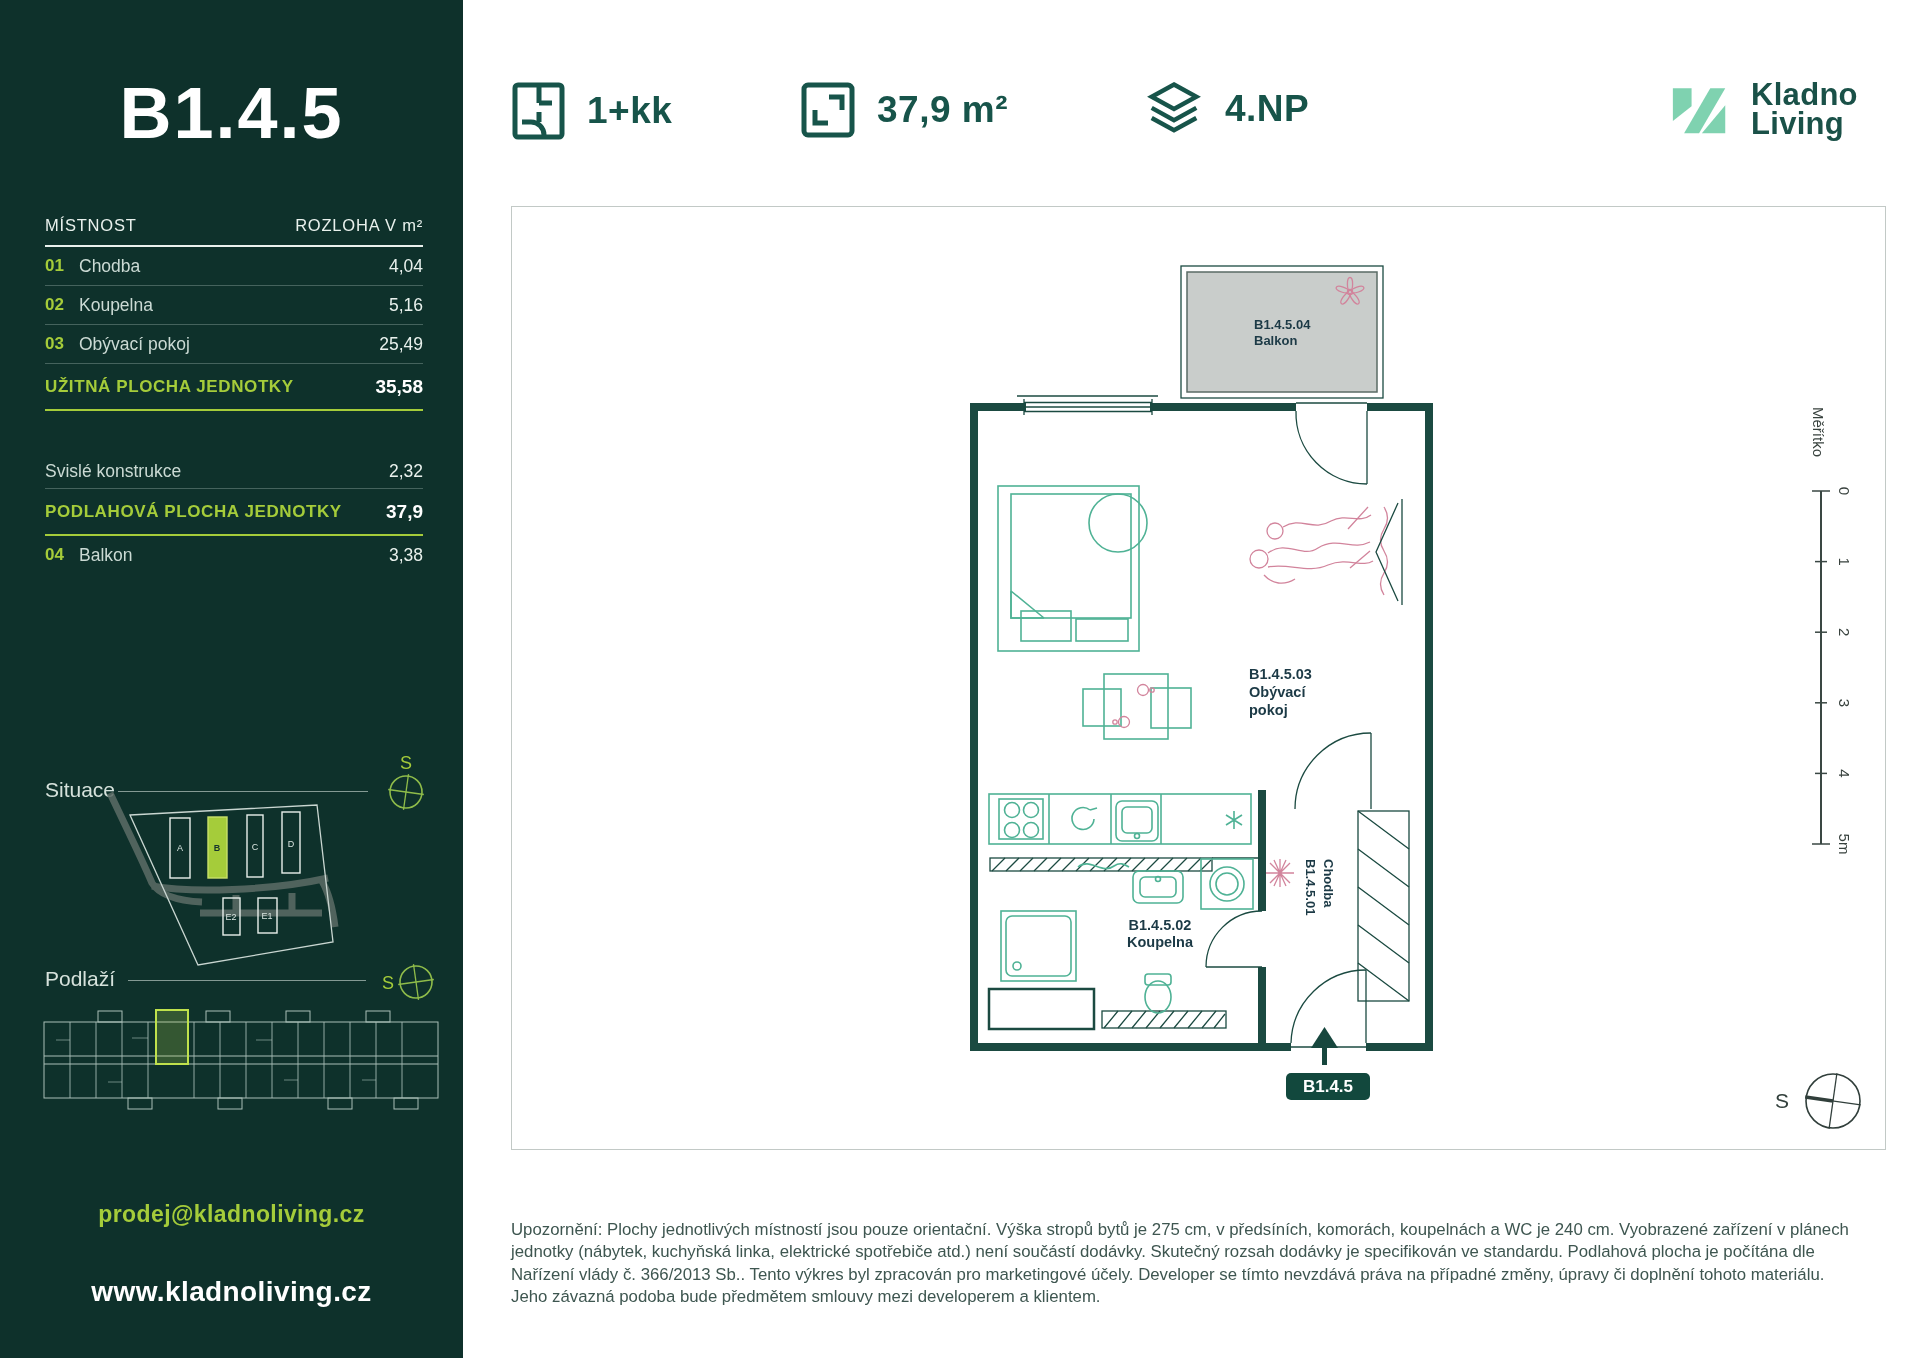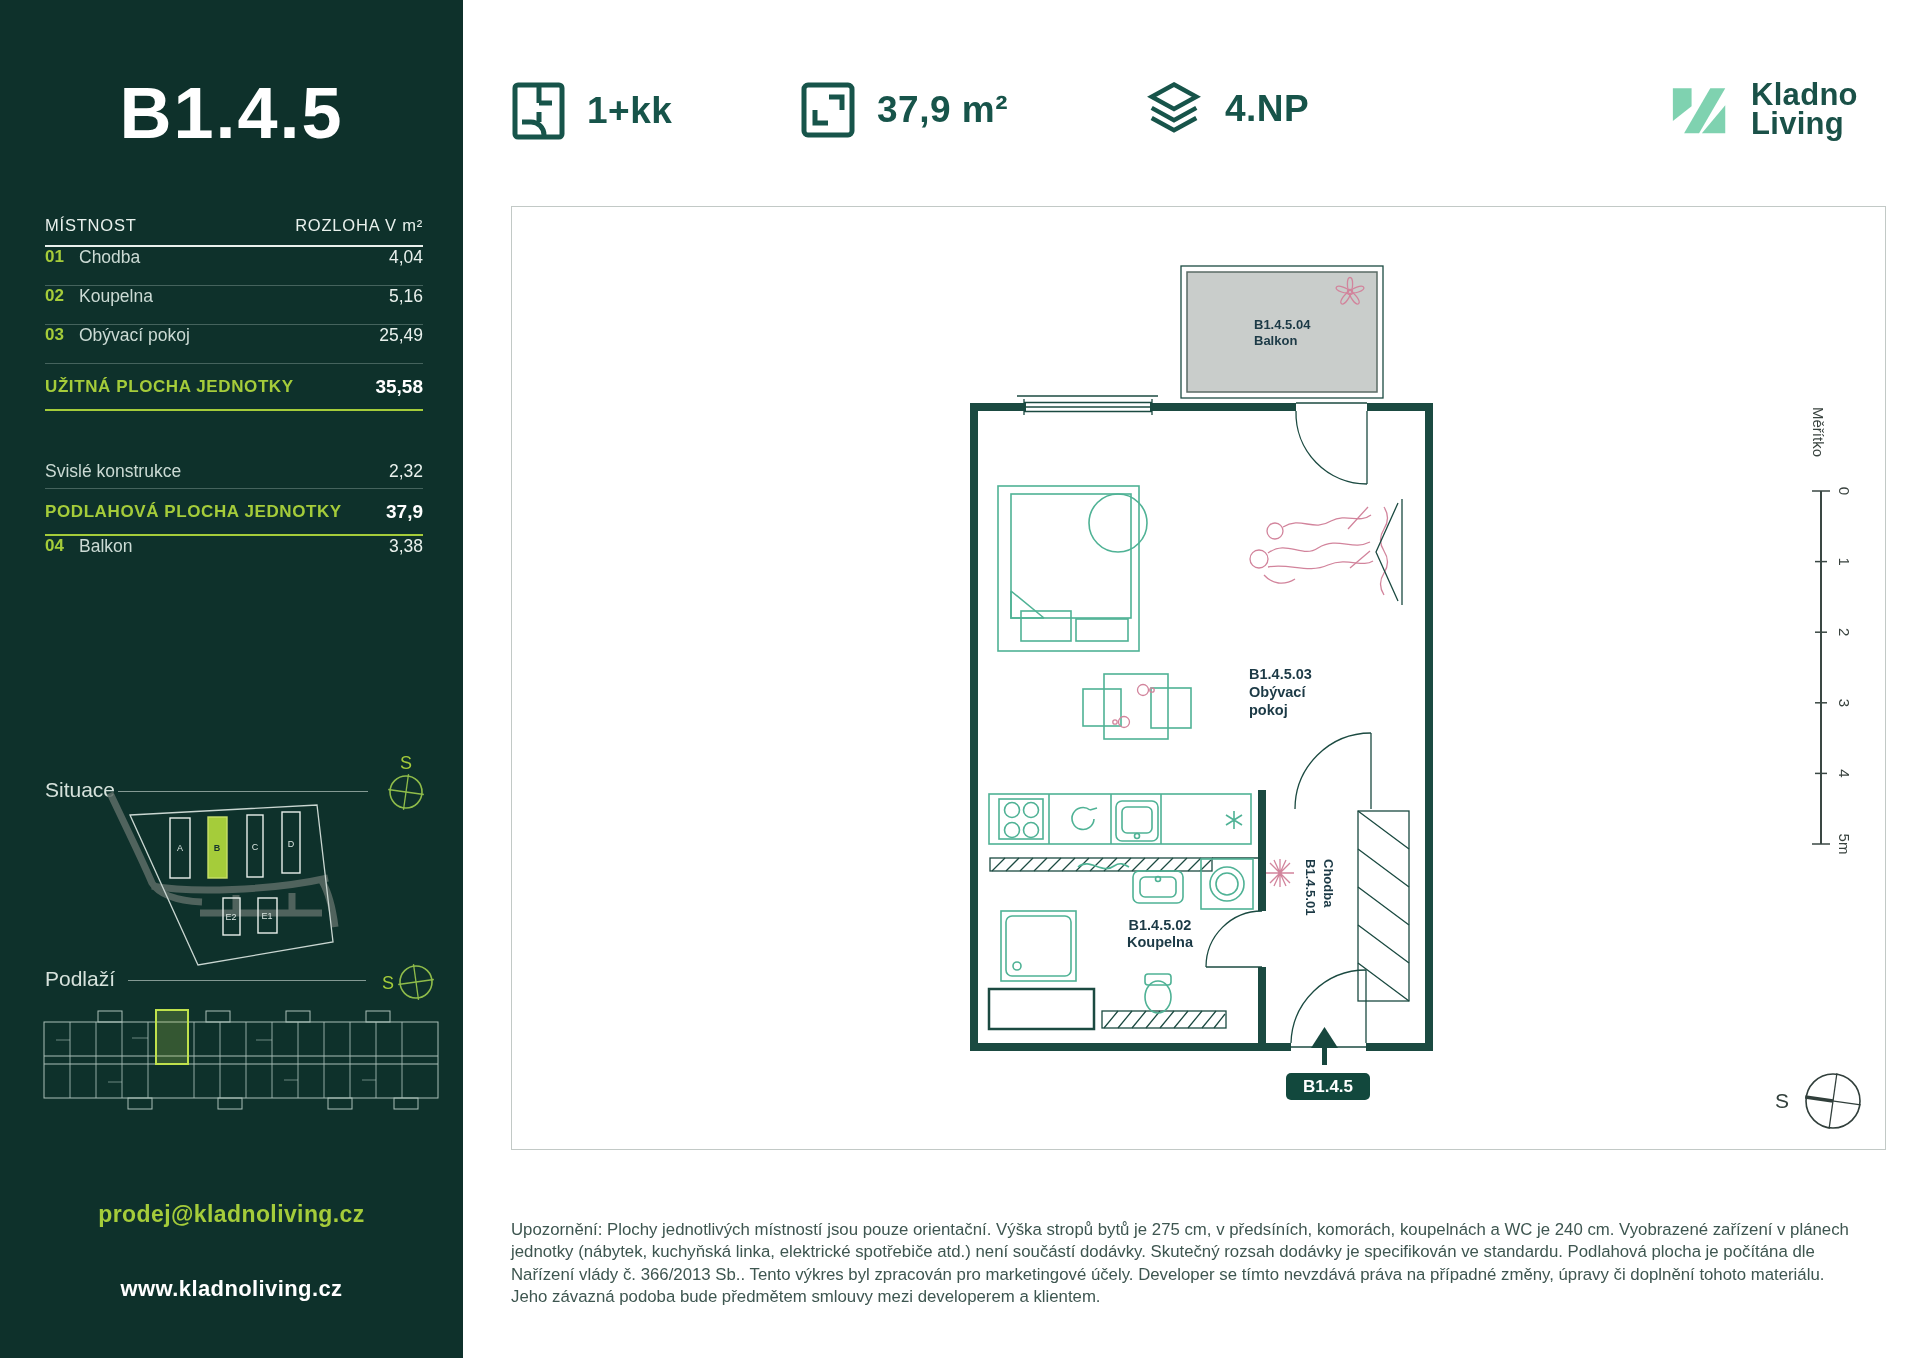--- a/index.html
+++ b/index.html
@@ -6,39 +6,39 @@
   body{font-family:"Liberation Sans", sans-serif; -webkit-font-smoothing:antialiased;}
   #page{position:relative;width:1920px;height:1358px;background:#f0abfc;overflow:hidden;}
 
   
   .sidebar{position:absolute;left:0;top:0;width:463px;height:1358px;background:#0E312B;color:#DCE8E2;}
   .unit-title{position:absolute;top:72px;left:0;width:463px;text-align:center;
     font-size:72px;font-weight:700;color:#FFFFFF;letter-spacing:2px;}
   .s-table{position:absolute;left:45px;top:216px;width:378px;}
   .s-head{display:flex;justify-content:space-between;align-items:flex-end;
     font-size:16.5px;letter-spacing:.8px;color:#E9F1ED;padding-bottom:10px;border-bottom:2px solid #E9F1ED;}
-  .s-row{display:flex;align-items:flex-start;height:38px;font-size:17.5px;
+  .s-row{display:flex;align-items:center;height:38px;font-size:17.5px;
     border-bottom:1px solid rgba(200,215,209,.30);}
   .s-row .num{color:#A5CC3A;font-weight:700;width:34px;font-size:17px;}
   .s-row .nm{color:#CBDAD4;}
   .s-row .val{margin-left:auto;color:#E9F1ED;}
   .s-total{display:flex;align-items:center;height:45px;border-bottom:2.5px solid #A5CC3A;}
   .s-total .lbl{color:#A5CC3A;font-weight:700;font-size:17px;letter-spacing:.6px;}
   .s-total .val{margin-left:auto;color:#FFFFFF;font-weight:700;font-size:19px;}
   .s-gap{height:43px;}
   .s-sub{display:flex;align-items:center;height:34px;font-size:17.5px;color:#CBDAD4;
     border-bottom:1px solid rgba(200,215,209,.30);gap:32px;}
   .s-sub .val{margin-left:auto;color:#E9F1ED;}
 
   .sec-label{position:absolute;left:45px;font-size:21px;color:#D6E2DC;}
   .sec-line{position:absolute;height:1px;background:rgba(230,240,235,.55);}
 
   .contact{position:absolute;left:0;width:463px;text-align:center;}
   .contact .phone,.contact .email{color:#A5CC3A;font-weight:600;font-size:23px;letter-spacing:.4px;line-height:30px;}
-  .contact .web{color:#FFFFFF;font-weight:700;font-size:22px;letter-spacing:.4px;margin-top:47px;}
+  .contact .web{color:#FFFFFF;font-weight:700;font-size:28px;letter-spacing:.4px;margin-top:47px;}
 
   
   .main{position:absolute;left:463px;top:0;width:1457px;height:1358px;background:#ffffff;}
   .meta{position:absolute;display:flex;align-items:center;gap:22px;color:#17544A;}
   .meta .mtxt{font-size:37px;font-weight:600;letter-spacing:.5px;}
   .logo{position:absolute;display:flex;align-items:flex-end;gap:22px;}
   .logo-text{font-size:31px;font-weight:700;color:#1A5148;line-height:29px;letter-spacing:.3px;}
 
   .plan-frame{position:absolute;left:48px;top:206px;width:1375px;height:944px;
     border:1.5px solid #C2C9C6;background:#fff;box-sizing:border-box;}

